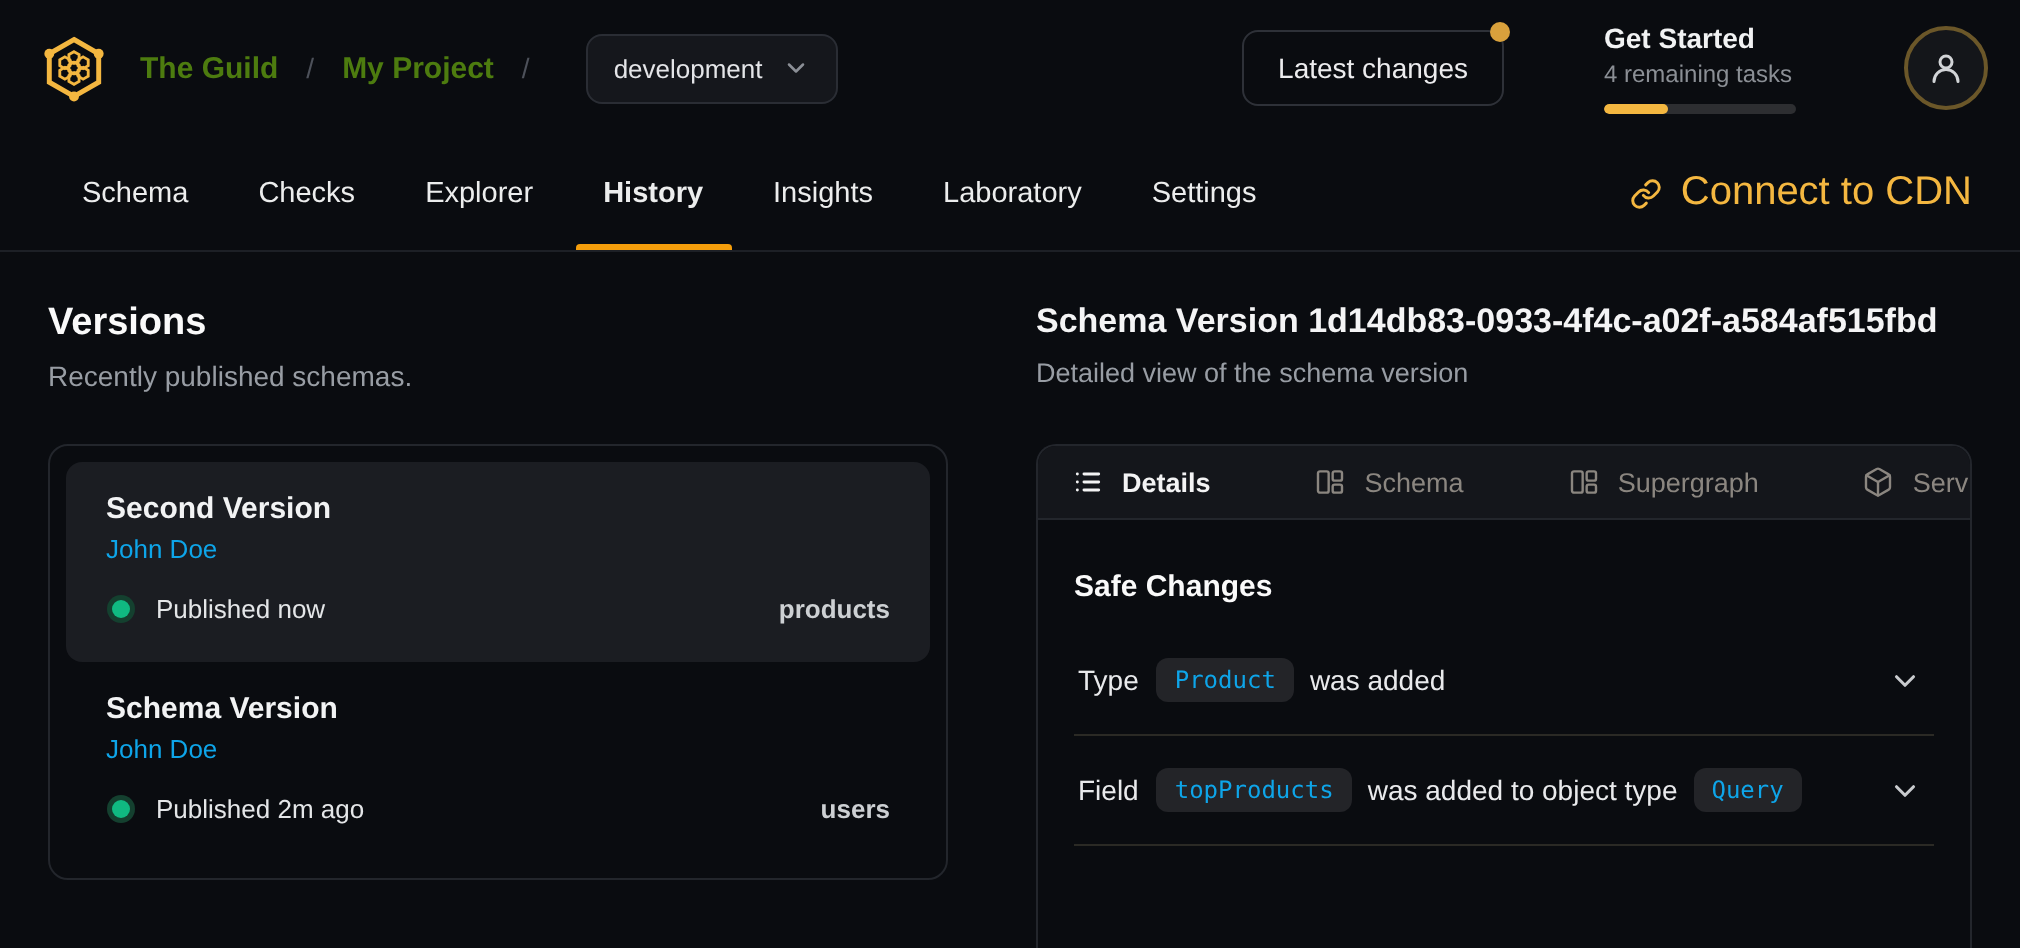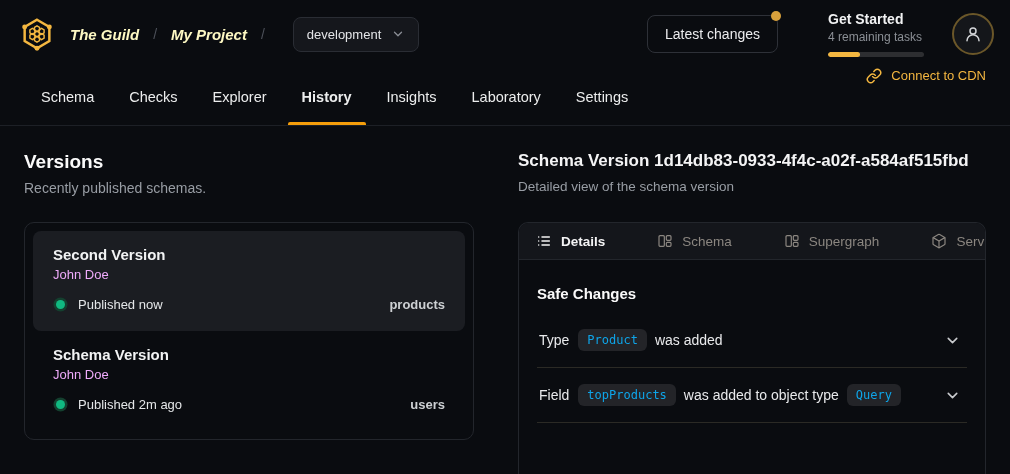--- a/index.html
+++ b/index.html
@@ -8,69 +8,69 @@
     background:#0a0c10;
     color:#ececee;
     font-family:"Liberation Sans", sans-serif;
     font-size:14px;
   }
   svg { display:block; }
 
   
   .header { display:flex; align-items:center; height:68px; padding:0 16px 0 18px; }
   .logo { width:38px; height:38px; margin-right:14px; flex-shrink:0; }
-  .crumb { font-size:15px; font-weight:600; color:#fef9c3; white-space:nowrap;font-style:italic; }
+  .crumb { font-size:15px; font-weight:600; color:#4d7c0f; white-space:nowrap; }
   .crumb-sep { margin:0 14px; color:#4d515a; font-size:14px; }
   .env-select {
     display:flex; align-items:flex-start; gap:10px;
     background:#15171c; border:1px solid #2a2d34; border-radius:8px;
     padding:9px 13px; margin-left:14px; font-size:13px; color:#e4e5e8; cursor:pointer;
   }
   .env-select .chev { color:#8b8f96; }
   .header-spacer { flex:1; }
   .latest-btn {
     position:relative; background:transparent; color:#ececee;
     border:1px solid #2e3138; border-radius:8px; padding:10px 17px;
     font-size:14px; font-family:inherit; cursor:pointer; margin-right:50px;
   }
   .latest-dot { position:absolute; top:-5px; right:-4px; width:10px; height:10px;
     border-radius:50%; background:#d9a13c; }
-  .get-started { margin-right:28px; width:96px; }
+  .get-started { margin-right:54px; width:96px; }
   .gs-title { font-size:14px; font-weight:600; color:#f1f2f3; }
   .gs-sub { font-size:12px; color:#8b8f95; margin-top:3px; }
   .gs-track { margin-top:8px; height:5px; border-radius:3px; background:#2d2e31; overflow:hidden; }
   .gs-fill { height:100%; background:#f4b740; border-radius:3px; }
   .avatar {
     width:42px; height:42px; border-radius:50%; background:#14161a;
     border:2px solid #6b5729; display:flex; align-items:center; justify-content:center; cursor:pointer;
   }
 
   
   .nav { display:flex; align-items:stretch; height:58px; padding:0 24px 0 39px;
     border-bottom:1px solid #1d2026; }
   .nav-tabs { display:flex; gap:31px; }
   .nav-tab { position:relative; display:flex; align-items:center; font-size:14.5px;
     color:#eceded; cursor:pointer; padding:0 2px; white-space:nowrap; }
   .nav-tab.active { font-weight:600; }
   .nav-tab.active::after { content:""; position:absolute; left:-12px; right:-12px; bottom:0;
     height:3px; background:#f59e0b; border-radius:2px 2px 0 0; }
-  .cdn-link { margin-left:auto; display:flex; gap:9px;
-    color:#f4b740; font-size:13px; cursor:pointer; }
+  .cdn-link { margin-left:auto; display:flex; align-items:center; gap:9px;
+    color:#f4b740; font-size:20px; cursor:pointer; }
 
   
   .main { display:flex; gap:44px; padding:25px 24px 0; height:348px; }
 
   .left-col { width:450px; flex-shrink:0; }
   .panel-title { font-size:19px; font-weight:700; color:#fafafa; }
   .panel-sub { font-size:14px; color:#989da4; margin-top:7px; }
   .versions-card { margin-top:26px; border:1px solid #23262c; border-radius:10px; padding:8px; }
   .version-item { padding:15px 20px 19px; border-radius:8px; cursor:pointer; }
   .version-item.selected { background:#1b1d22; }
   .vi-title { font-size:15px; font-weight:600; color:#f2f3f4; }
-  .vi-author { font-size:13px; color:#f0abfc; margin-top:4px; }
+  .vi-author { font-size:13px; color:#0ea5e9; margin-top:4px; }
   .vi-meta { display:flex; align-items:center; margin-top:15px; }
   .status-dot { width:9px; height:9px; border-radius:50%; background:#10b981;
     box-shadow:0 0 0 2.5px #14402f; margin-left:3px; }
   .vi-status { margin-left:13px; font-size:13px; color:#e4e6e8; }
   .vi-service { margin-left:auto; font-size:13px; font-weight:700; color:#cdd0d3; }
 
   .right-col { flex:1; display:flex; flex-direction:column; min-width:0; }
   .detail-title { font-size:17px; font-weight:600; color:#f4f4f5; white-space:nowrap; }
   .detail-sub { font-size:13.5px; color:#989da4; margin-top:8px; }
   .detail-card { margin-top:28px; flex:1; border:1px solid #23262c; border-bottom:none;

